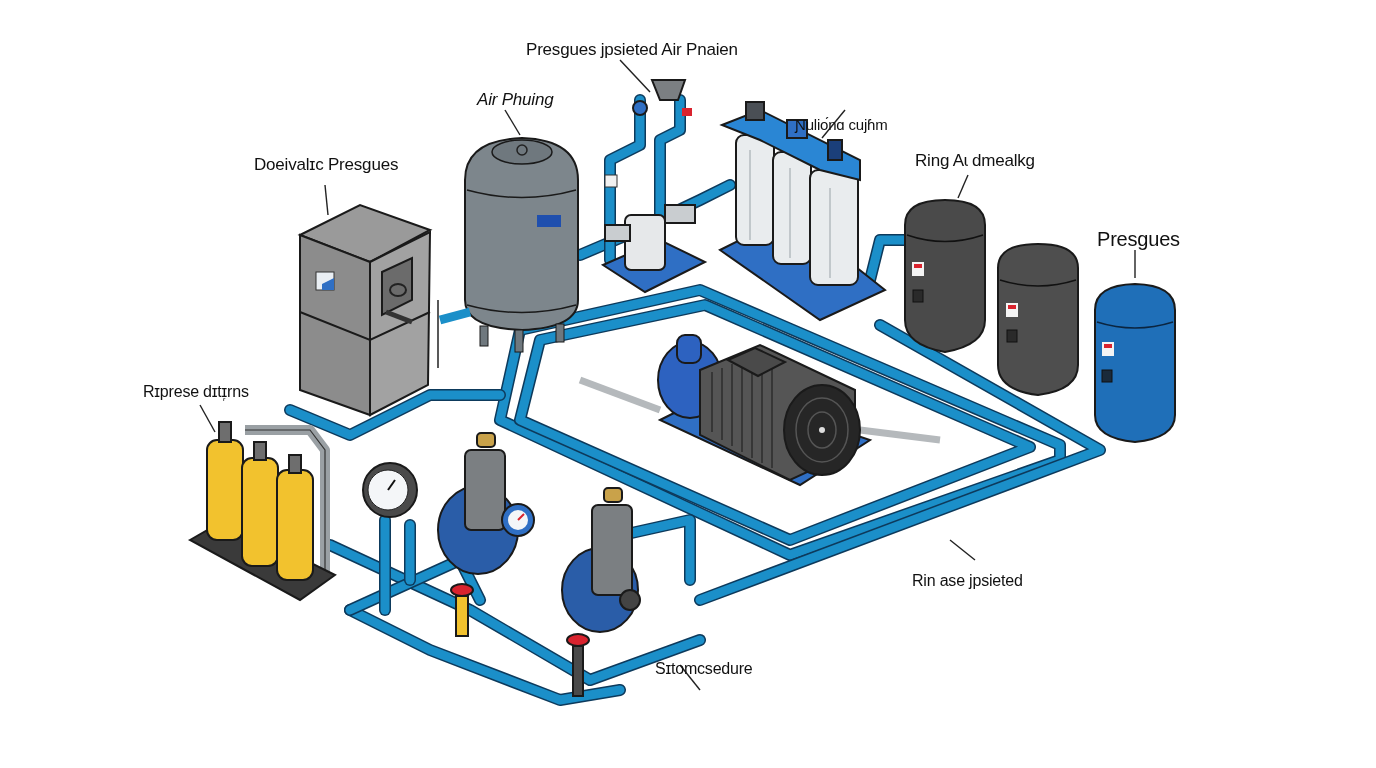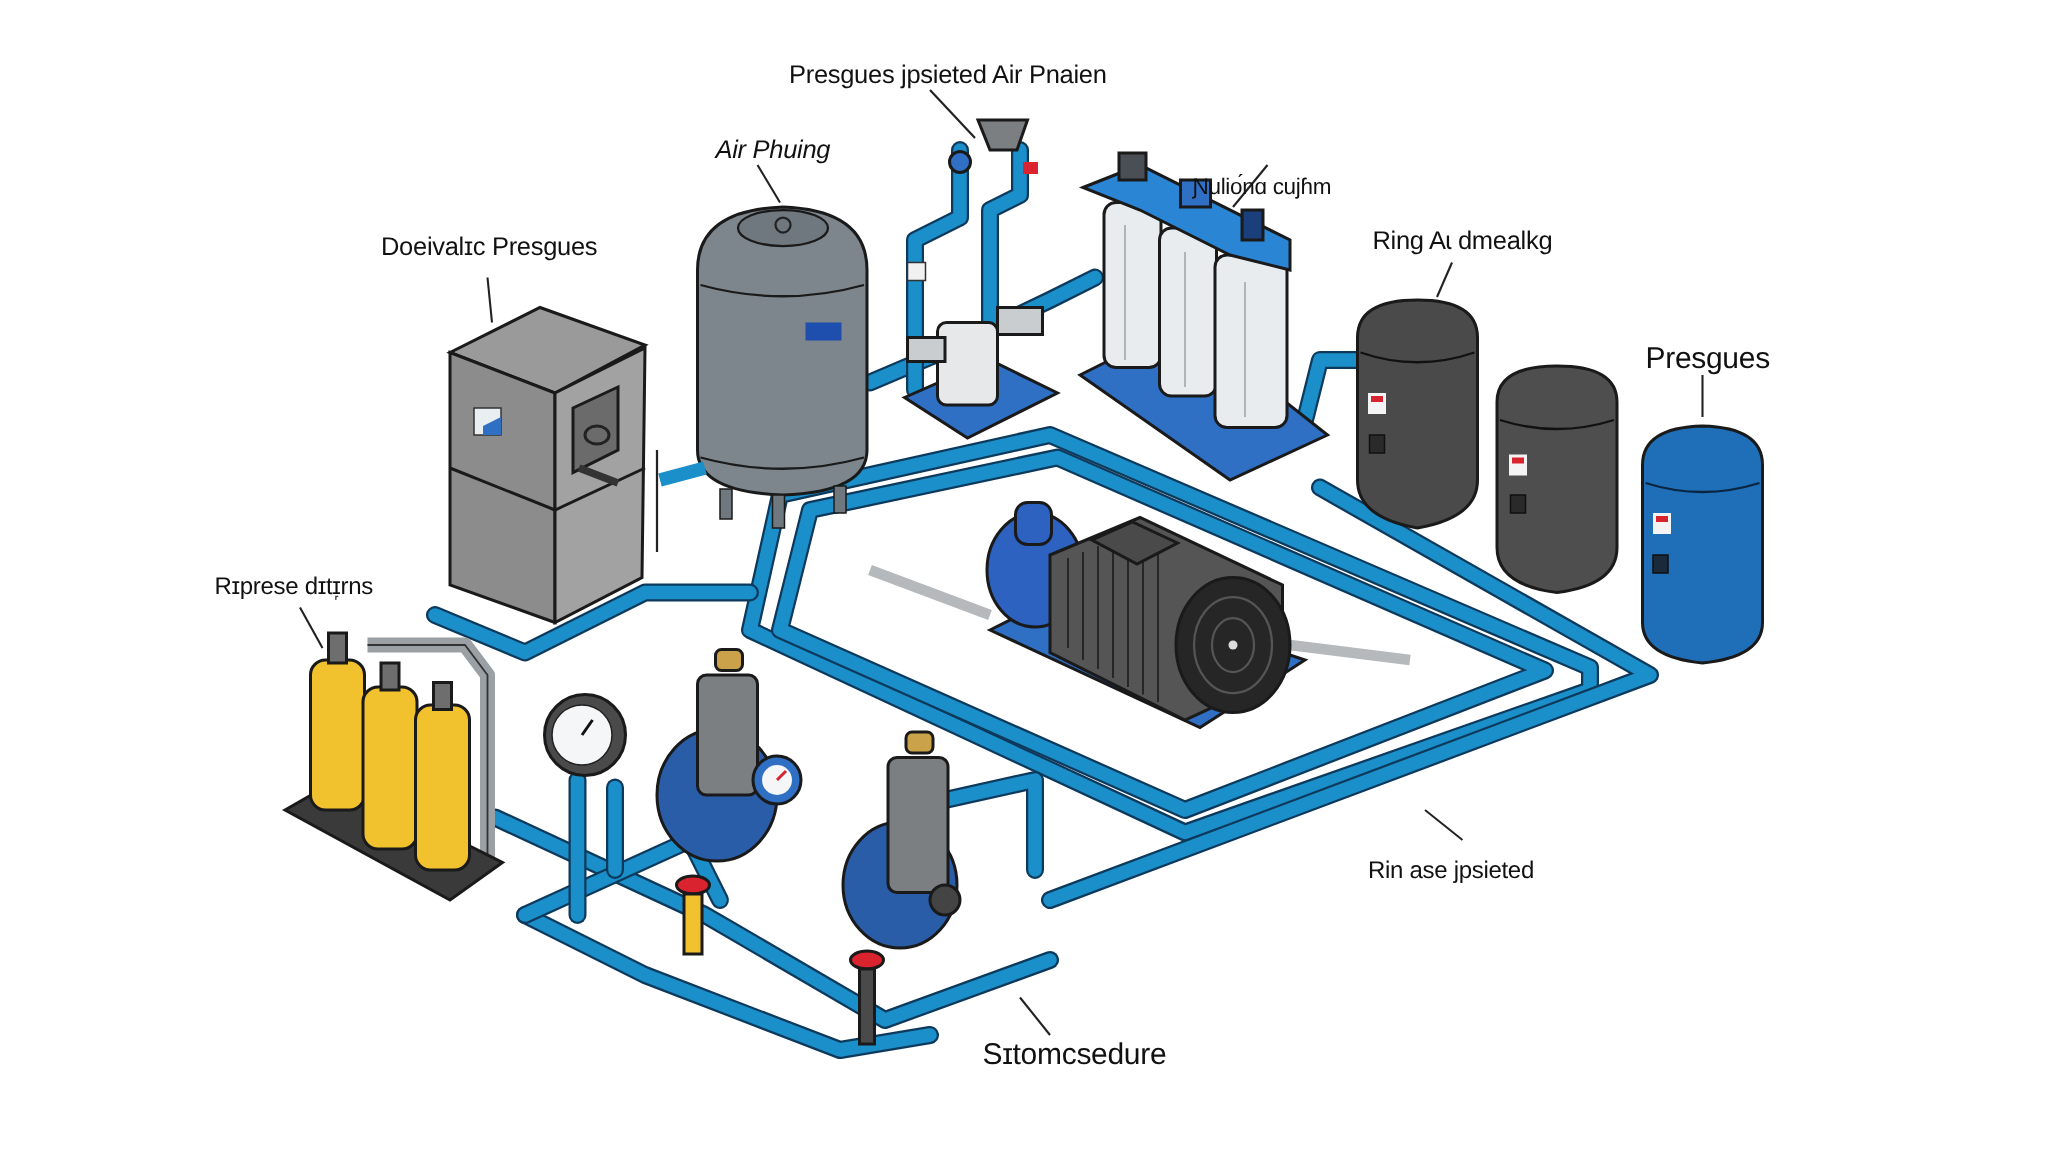--- a/index.html
+++ b/index.html
@@ -206,13 +206,13 @@
 </svg>
 
 <div class="lbl" style="left:526px; top:40px;">Presgues jpsieted Air Pnaien</div>
 <div class="lbl" style="left:477px; top:90px;font-style:italic;">Air Phuing</div>
 <div class="lbl" style="left:254px; top:155px;">Doeivalɪc Presgues</div>
 <div class="lbl" style="left:795px; top:88px; font-size:15px;margin-top:28px;">Ɲuliᴏ́nɑ cujɦm</div>
 <div class="lbl" style="left:915px; top:151px;">Ring Aɩ dmealkg</div>
 <div class="lbl" style="left:1097px; top:228px; font-size:20px;">Presgues</div>
 <div class="lbl" style="left:143px; top:383px; font-size:16px;">Rɪprese dɪtɪ᷊rns</div>
 <div class="lbl" style="left:912px; top:572px; font-size:16px;">Rin ase jpsieted</div>
-<div class="lbl" style="left:655px; top:692px; font-size:20px;">Sɪtomcsedure</div>
+<div class="lbl" style="left:655px; top:660px; font-size:16px;">Sɪtomcsedure</div>
 
 </body></html>

